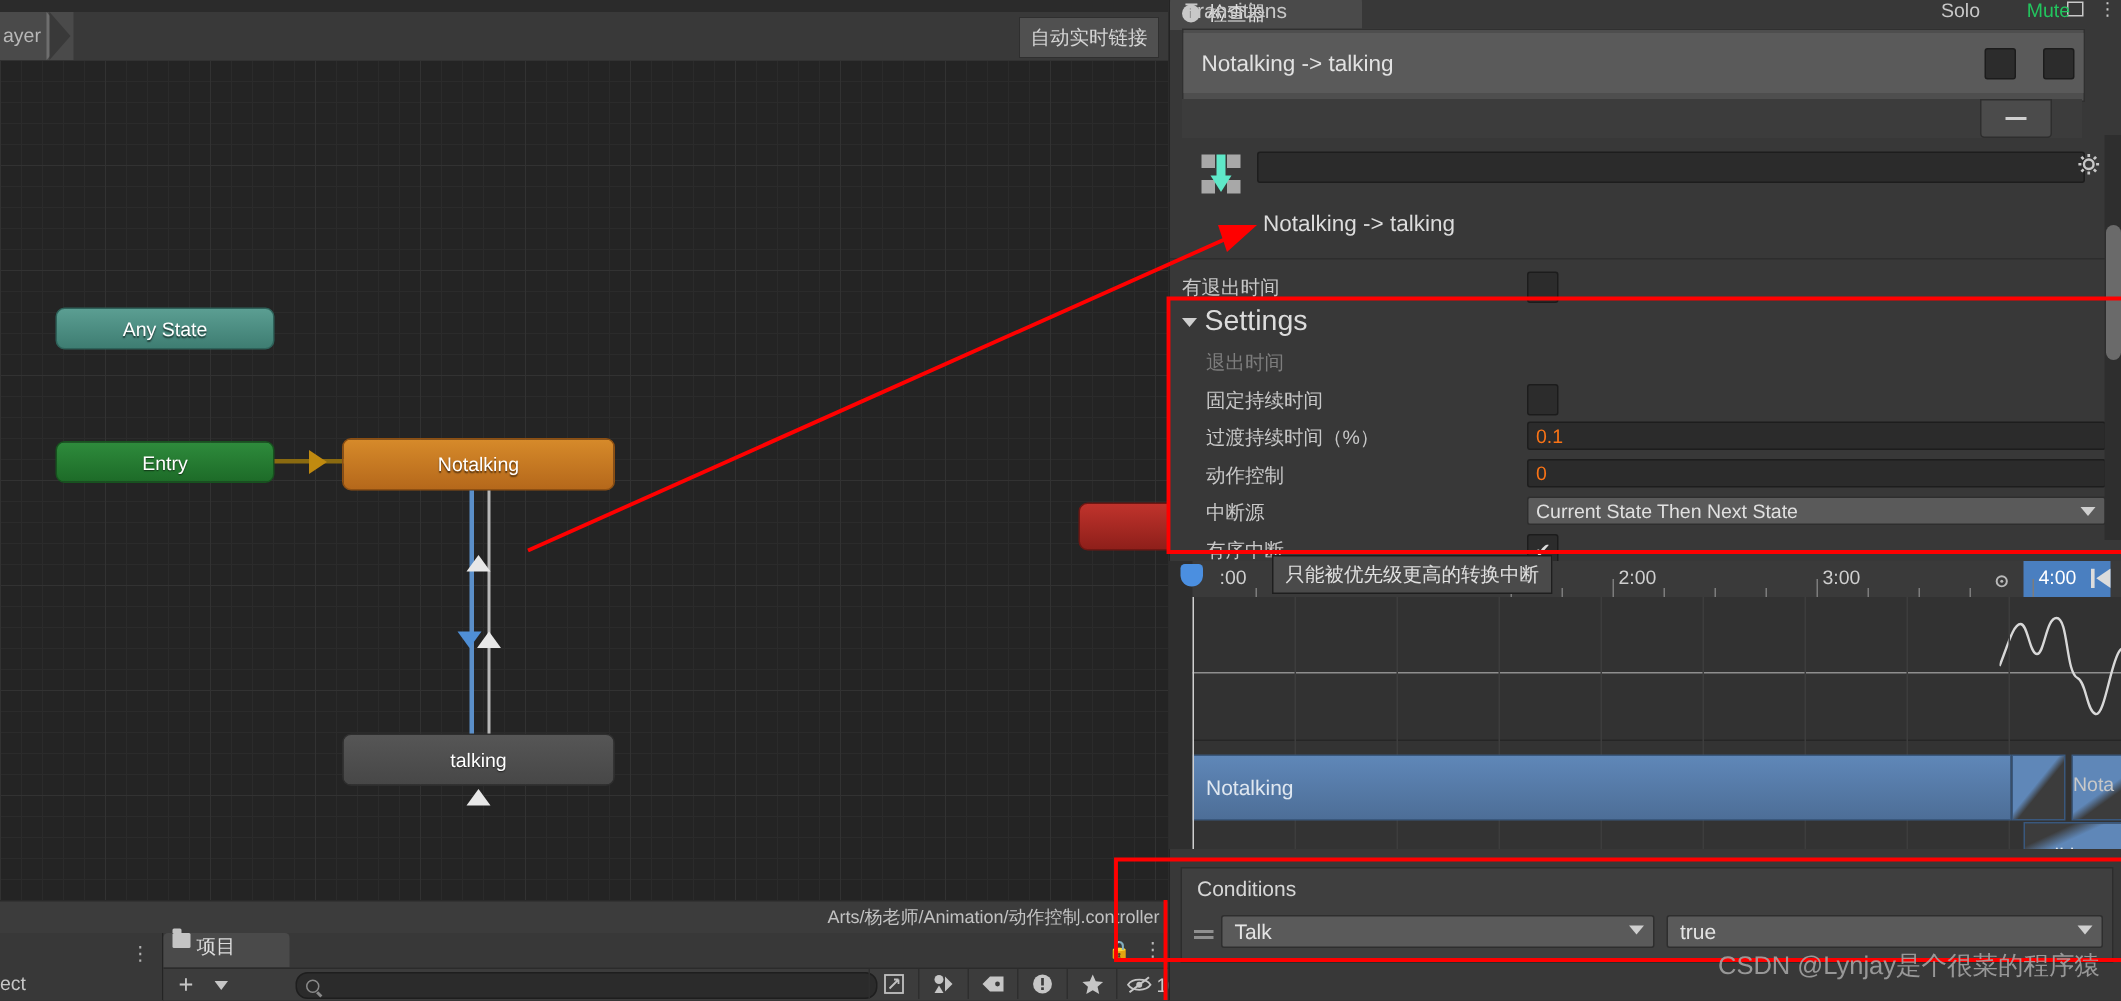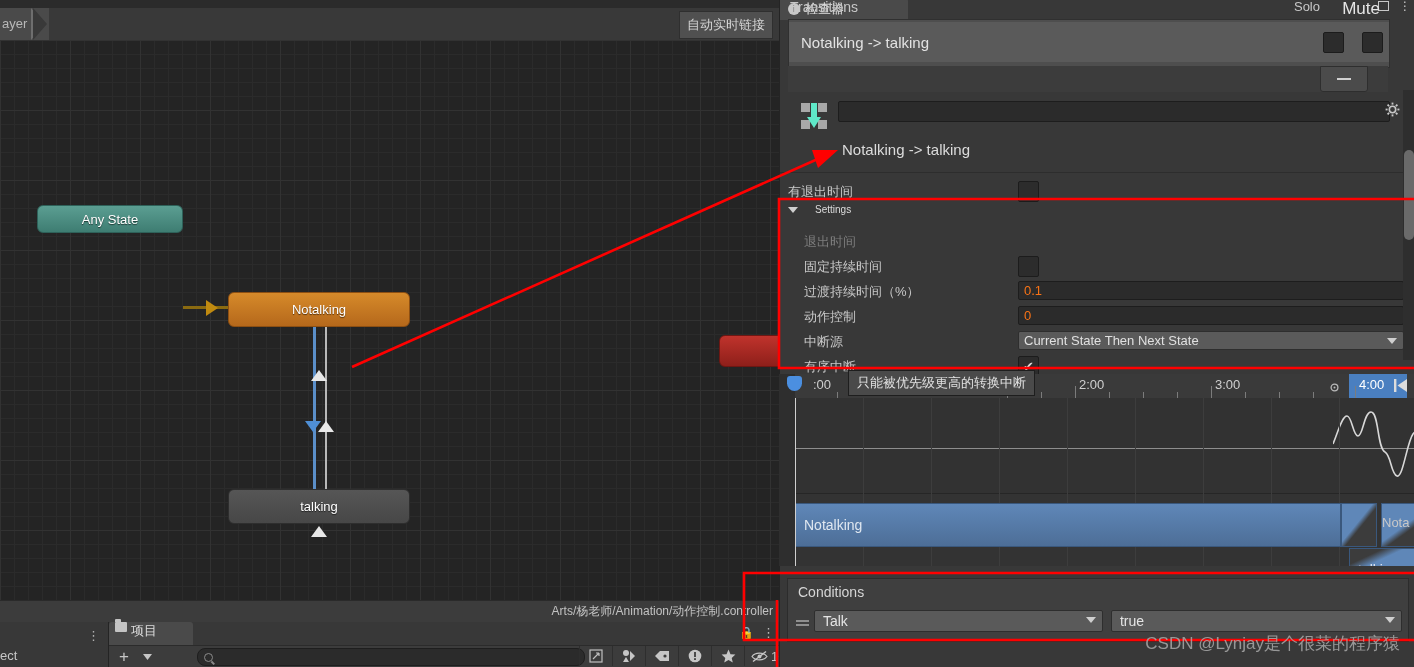--- a/index.html
+++ b/index.html
@@ -94,21 +94,21 @@
       font-size:9px;font-weight:bold;display:flex;align-items:center;justify-content:center;}
   #insp-tab .lbl{font-size:13px;color:#e0e0e0;}
   #win-ctl{position:absolute;right:4px;top:-1px;display:flex;align-items:center;gap:10px;}
   #win-ctl .sq{width:9px;height:8px;border:1.5px solid #c8c8c8;}
   #win-ctl .dots{color:#c8c8c8;font-size:12px;}
 
   
   #trans-hdr{position:absolute;left:8px;top:0px;width:600px;height:20px;}
   #trans-hdr .t1{position:absolute;left:2px;top:-1px;font-size:14px;color:#c8c8c8;}
   #trans-hdr .t2{position:absolute;right:68px;top:-1px;font-size:13px;color:#c8c8c8;}
-  #trans-hdr .t3{position:absolute;right:8px;top:-1px;font-size:17px;color:#e5e5e5;}
+  #trans-hdr .t3{position:absolute;right:8px;top:-1px;font-size:13px;color:#22c55e;}
   #trans-box{position:absolute;left:8px;top:19px;width:600px;height:47px;background:#4e4e4e;
              border:1px solid #303030;}
   #trans-row{position:absolute;left:0;top:2px;width:600px;height:40px;background:#5a5a5a;
              display:flex;align-items:center;}
   #trans-row .name{padding-left:12px;font-size:15px;color:#e2e2e2;}
   #trans-row .cbwrap{position:absolute;right:6px;top:10px;display:flex;gap:18px;}
   .ucheck{width:19px;height:19px;background:#2c2c2c;border:1px solid #1c1c1c;border-radius:2px;
           display:flex;align-items:center;justify-content:center;color:#dcdcdc;font-size:13px;line-height:1;}
   #trans-foot{position:absolute;left:8px;top:66px;width:600px;height:26px;background:#3c3c3c;}
   #minus-btn{position:absolute;right:20px;top:0px;width:46px;height:24px;background:#4b4b4b;
@@ -133,21 +133,21 @@
           border:1px solid #1d1d1d;border-radius:2px;display:flex;align-items:center;padding-left:5px;
           font-size:13px;color:#f97316;box-sizing:border-box;}
   .pfield.dim{background:#3a3a3a;color:#868686;}
   .pfield.dropdown{background:#5a5a5a;border:1px solid #2e2e2e;color:#e0e0e0;}
   .pcheck{position:absolute;left:238px;top:2px;}
   .caret{position:absolute;right:6px;top:6px;width:0;height:0;border-left:5px solid transparent;
          border-right:5px solid transparent;border-top:6px solid #cfcfcf;}
   #settings-foldout{position:absolute;left:8px;top:204px;display:flex;align-items:center;gap:5px;}
   #settings-foldout .tri{width:0;height:0;border-left:5px solid transparent;border-right:5px solid transparent;
                           border-top:6px solid #cfcfcf;}
-  #settings-foldout .lbl{font-size:10px;color:#dcdcdc;margin-left:12px;}
+  #settings-foldout .lbl{font-size:19px;color:#dcdcdc;}
 
   
   #tooltip{position:absolute;left:848px;top:370px;padding:3px 8px;background:#4a4a4a;
            border:1px solid #1e1e1e;font-size:13px;color:#e0e0e0;z-index:40;white-space:nowrap;}
 
   
   #timeline{position:absolute;left:779px;top:374px;width:635px;height:192px;background:#2e2e2e;overflow:hidden;}
   #tl-ruler{position:absolute;left:16px;top:0;width:619px;height:24px;background:#3a3a3a;
             border-bottom:1px solid #262626;}
   .tl-tick{position:absolute;bottom:0;width:1px;background:#7c7c7c;}
@@ -203,20 +203,23 @@
     </div>
 
     <div id="graph">
       <div class="gridfine"></div>
       <div class="gridcoarse"></div>
 
       <div class="node anystate" style="left:37px;top:165px;width:146px;height:28px;">
         <span>Any State</span>
       </div>
 
+      <div class="node entry" style="left:37px;top:254px;width:146px;height:28px;">
+        <span>Entry</span>
+      </div>
 
       <div class="entry-line" style="left:183px;top:266px;width:48px;"></div>
       <div class="entry-arrow" style="left:206px;top:260px;"></div>
 
       <div class="node orange" style="left:228px;top:252px;width:182px;height:35px;">
         <span>Notalking</span>
       </div>
 
       <div class="node red" style="left:719px;top:295px;width:80px;height:32px;"></div>
 

